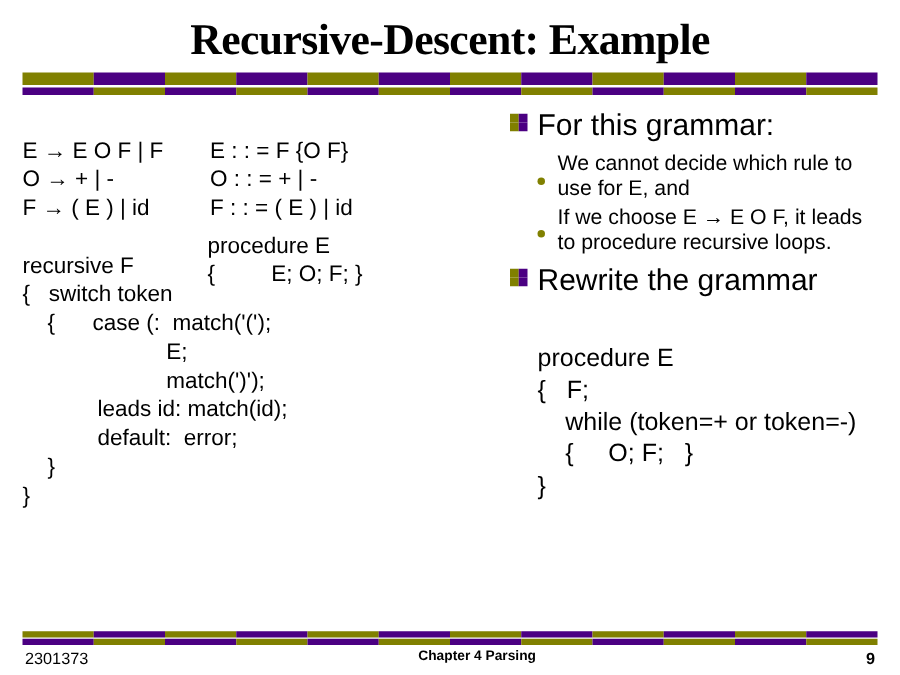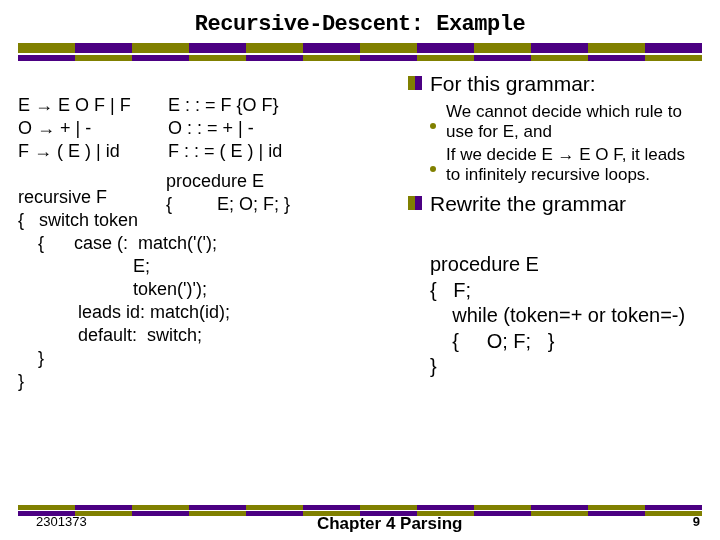--- a/index.html
+++ b/index.html
@@ -6,24 +6,24 @@
   body {
     width: 720px;
     height: 540px;
     background: #ffffff;
     font-family: Arial, Helvetica, sans-serif;
     position: relative;
     overflow: hidden;
   }
   .title {
     font-weight: 900;
-    font-size: 22px;
+    font-size: 35px;
     text-align: center;
     padding: 12px 0 6px 0;
-    font-family: Liberation Mono, monospace;
+    font-family: Liberation Serif, serif;
     letter-spacing: -0.5px;
   }
   .stripe-row {
     display: flex;
     height: 10px;
     margin: 0 18px 2px 18px;
   }
   .stripe-row .seg { flex: 1; }
   .olive { background: #808000; }
   .purple { background: #4b0082; }
@@ -80,43 +80,43 @@
     width: 7px; height: 7px;
     background: #4b0082;
     left: 7px; top: 0;
   }
   .main-bullet-icon .q3 {
     position: absolute;
     width: 7px; height: 7px;
     background: #808000;
     left: 0; top: 7px;
   }
-  .main-bullet-text { font-size: 21px; }
+  .main-bullet-text { font-size: 24px; }
   .sub-list { margin-left: 22px; margin-top: 2px; margin-bottom: 6px; }
   .sub-bullet { display: flex; align-items: center; font-size: 17px; line-height: 1.2; margin-bottom: 2px;}
   .sub-dot {
     width: 6px; height: 6px; border-radius: 50%;
     background: #808000;
     margin-right: 10px;
     margin-top: 7px;
     flex-shrink: 0;
   }
   .right-proc { white-space: pre; font-size: 20px; margin-left: 22px; margin-top: 8px;}
   .footer {
     position: absolute;
     bottom: 6px;
-    left: 16px; right: 0;
+    left: 0; right: 0;
     display: flex;
     justify-content: space-between;
     padding: 0 20px;
     font-size: 13px;
   }
   .footer-center {
     font-weight: bold;
-    font-size: 17px;
+    font-size: 11px;
   }
   .footer-right { font-weight: bold; }
   .footer-stripes {
     position: absolute;
     bottom: 24px;
     left: 18px; right: 18px;
   }
   .footer-stripes .row { display:flex; height:5px; margin-top:1px;}
   .footer-stripes .row .s { flex:1; }
 </style>
@@ -168,43 +168,43 @@
 
     <div class="proc-e-block">
 <span>procedure E</span>
 <span>{         E; O; F; }</span></div>
 
     <div class="proc-f-block">
 <span>recursive F</span>
 <span>{   switch token</span>
 <span>    {      case (:  match('(');</span>
 <span>                       E;</span>
-<span>                       token(')');</span>
+<span>                       match(')');</span>
 <span>            leads id: match(id);</span>
-<span>            default:  switch;</span>
+<span>            default:  error;</span>
 <span>    }</span>
 <span>}</span></div>
   </div>
 
   <div class="right-col">
     <div class="main-bullet">
       <div class="main-bullet-icon">
           <div class="q2"></div>
           <div class="q3"></div>
         </div>
       <div class="main-bullet-text">For this grammar:</div>
     </div>
     <div class="sub-list">
       <div class="sub-bullet">
         <div class="sub-dot"></div>
         <div>We cannot decide which rule to use for E, and</div>
       </div>
       <div class="sub-bullet">
         <div class="sub-dot"></div>
-        <div>If we decide E → E O F, it leads to infinitely recursive loops.</div>
+        <div>If we choose E → E O F, it leads to procedure recursive loops.</div>
       </div>
     </div>
     <div class="main-bullet">
       <div class="main-bullet-icon">
           <div class="q2"></div>
           <div class="q3"></div>
         </div>
       <div class="main-bullet-text">
         <span>Rewrite the grammar</span><br>
       </div>

